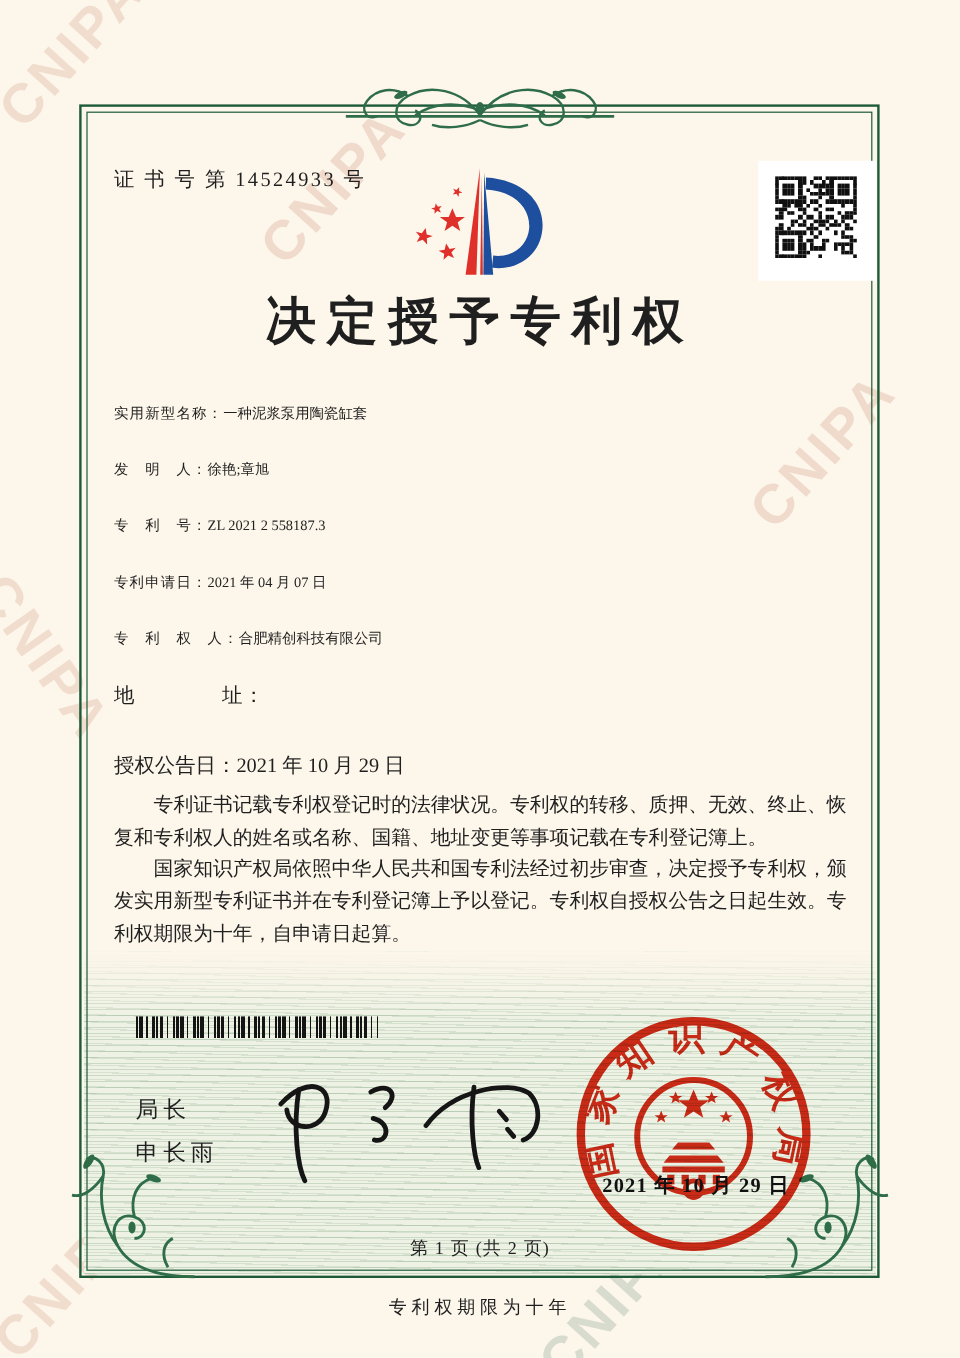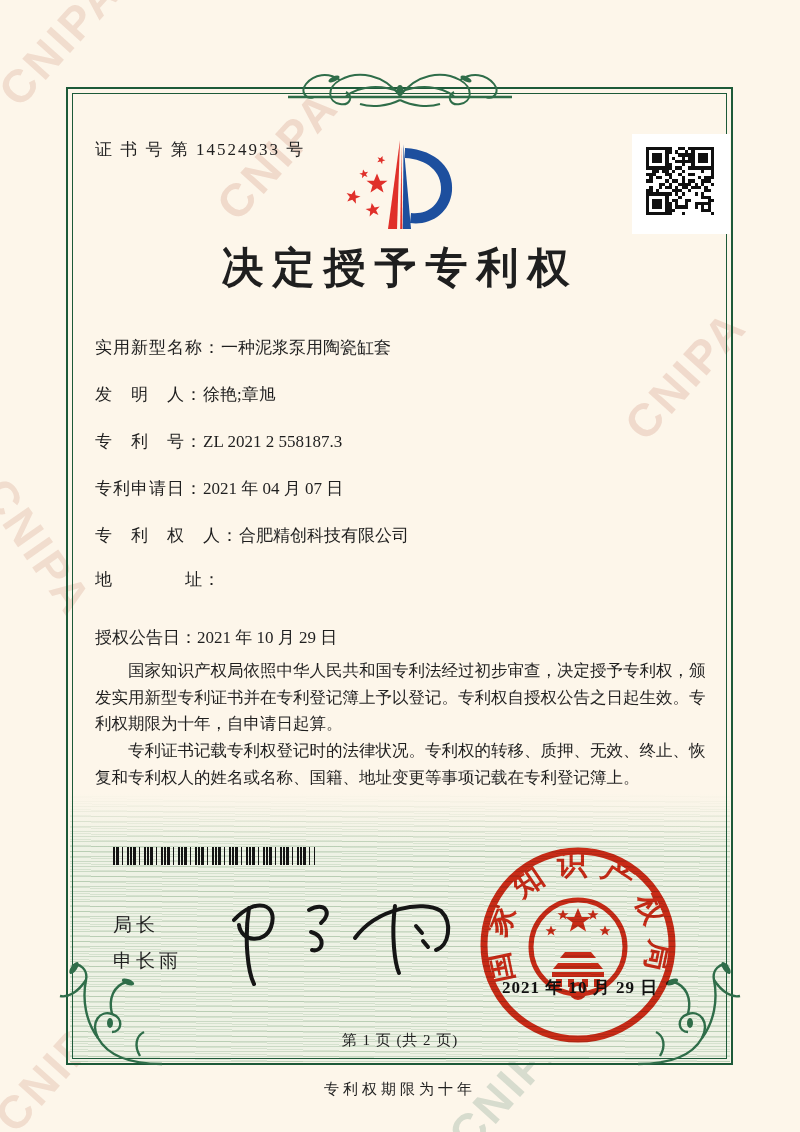--- a/index.html
+++ b/index.html
@@ -37,21 +37,21 @@
     border:1px solid #1d5a39;
   }
   .content{position:absolute;z-index:4;}
   
   .cert-no{left:95px;top:138px;font-size:17px;letter-spacing:2px;}
   .doc-title{
     left:0;top:240px;width:800px;text-align:center;
     font-size:42px;font-weight:bold;letter-spacing:9px;
   }
   
-  .field-row{left:95px;width:600px;font-size:17px;white-space:nowrap;}
+  .field-row{left:95px;width:600px;font-size:12px;white-space:nowrap;}
   .field-row .lbl{letter-spacing:1px;}
   .addr-row{left:95px;top:568px;width:612px;font-size:17px;display:flex;}
   .addr-row .lbl{flex:0 0 auto;letter-spacing:1px;}
   .addr-row .val{width:438px;line-height:1.35;}
   .grant-row{left:95px;top:626px;width:640px;font-size:17px;}
   .grant-pair2{position:absolute;left:360px;top:0;}
   
   .body-text{left:95px;top:658px;width:614px;font-size:16.5px;line-height:1.62;}
   .body-text p{margin:0;text-indent:2em;}
   
@@ -419,22 +419,22 @@
   <span class="lbl">专　利　权　人：</span><span>合肥精创科技有限公司</span>
 </div>
 <div class="content addr-row">
   <span class="lbl">地　　　　址：</span>
 </div>
 <div class="content grant-row">
   <span class="lbl">授权公告日：</span><span>2021 年 10 月 29 日</span>
 </div>
 
 <div class="content body-text">
+  <p>专利证书记载专利权登记时的法律状况。专利权的转移、质押、无效、终止、恢复和专利权人的姓名或名称、国籍、地址变更等事项记载在专利登记簿上。</p>
   <p>国家知识产权局依照中华人民共和国专利法经过初步审查，决定授予专利权，颁发实用新型专利证书并在专利登记簿上予以登记。专利权自授权公告之日起生效。专利权期限为十年，自申请日起算。</p>
-  <p>专利证书记载专利权登记时的法律状况。专利权的转移、质押、无效、终止、恢复和专利权人的姓名或名称、国籍、地址变更等事项记载在专利登记簿上。</p>
 </div>
 
 <div class="content barcode"></div>
 
 <div class="content officer-title">局长</div>
 <div class="content officer-name">申长雨</div>
 
 <svg class="content signature" width="232" height="112" viewBox="0 0 232 112">
   <g stroke="#151515" stroke-width="4" fill="none" stroke-linecap="round" stroke-linejoin="round">
     <path d="M24,30 C19,62 23,94 29,106"></path>

